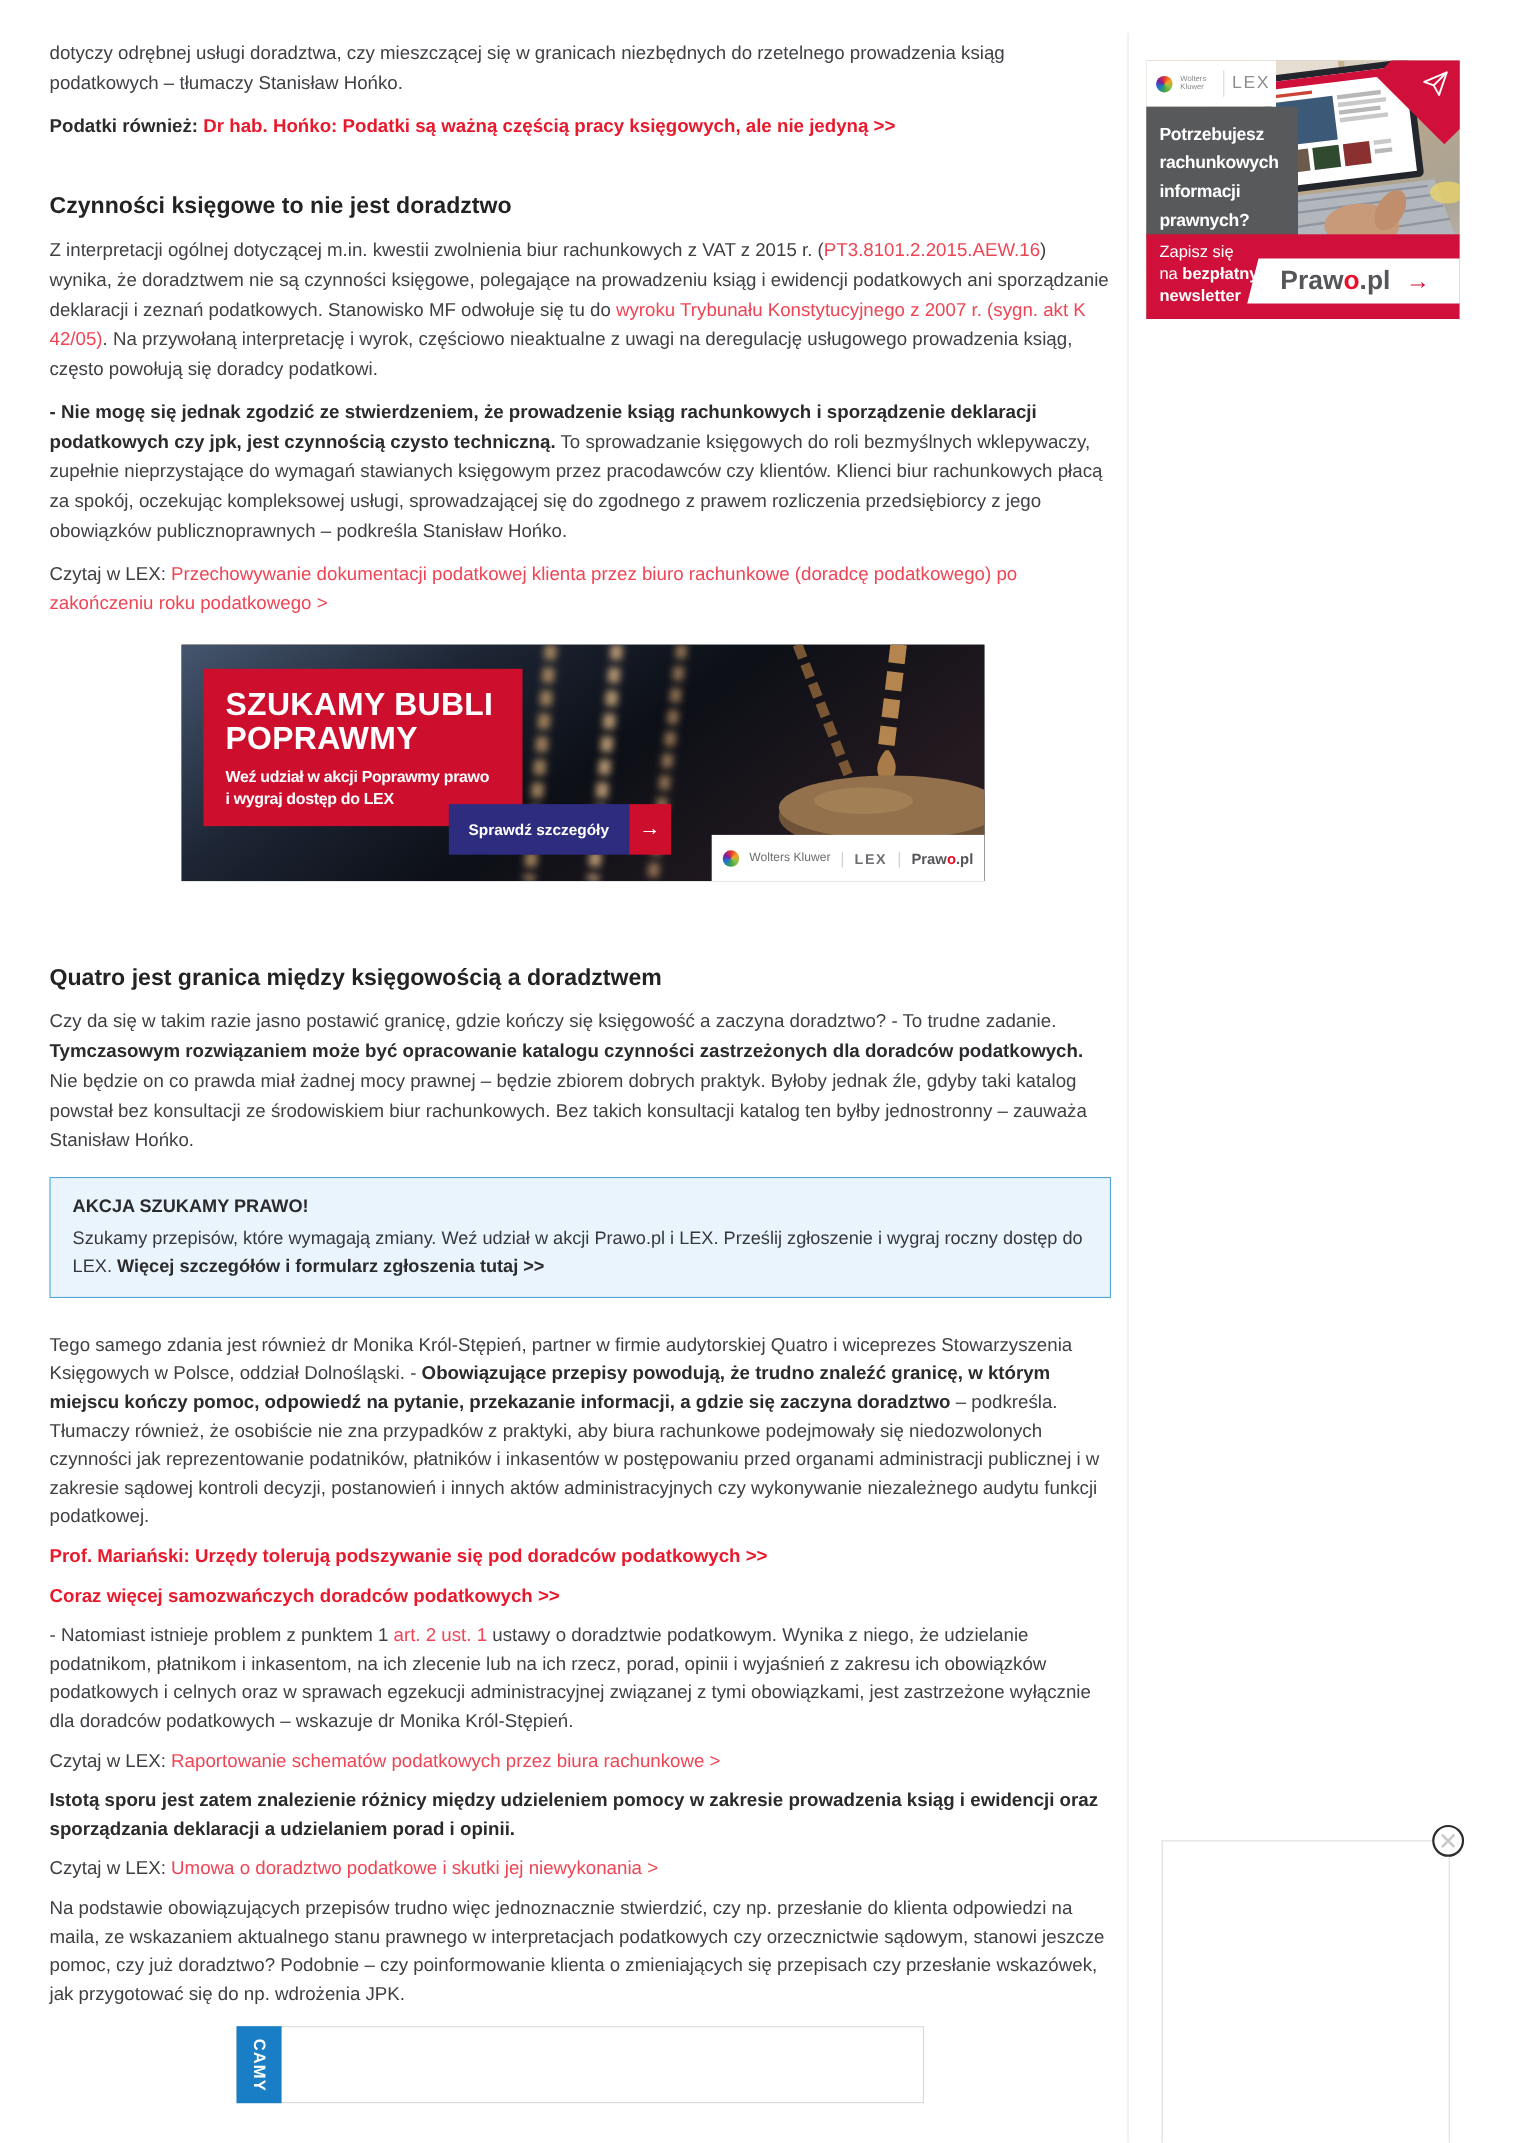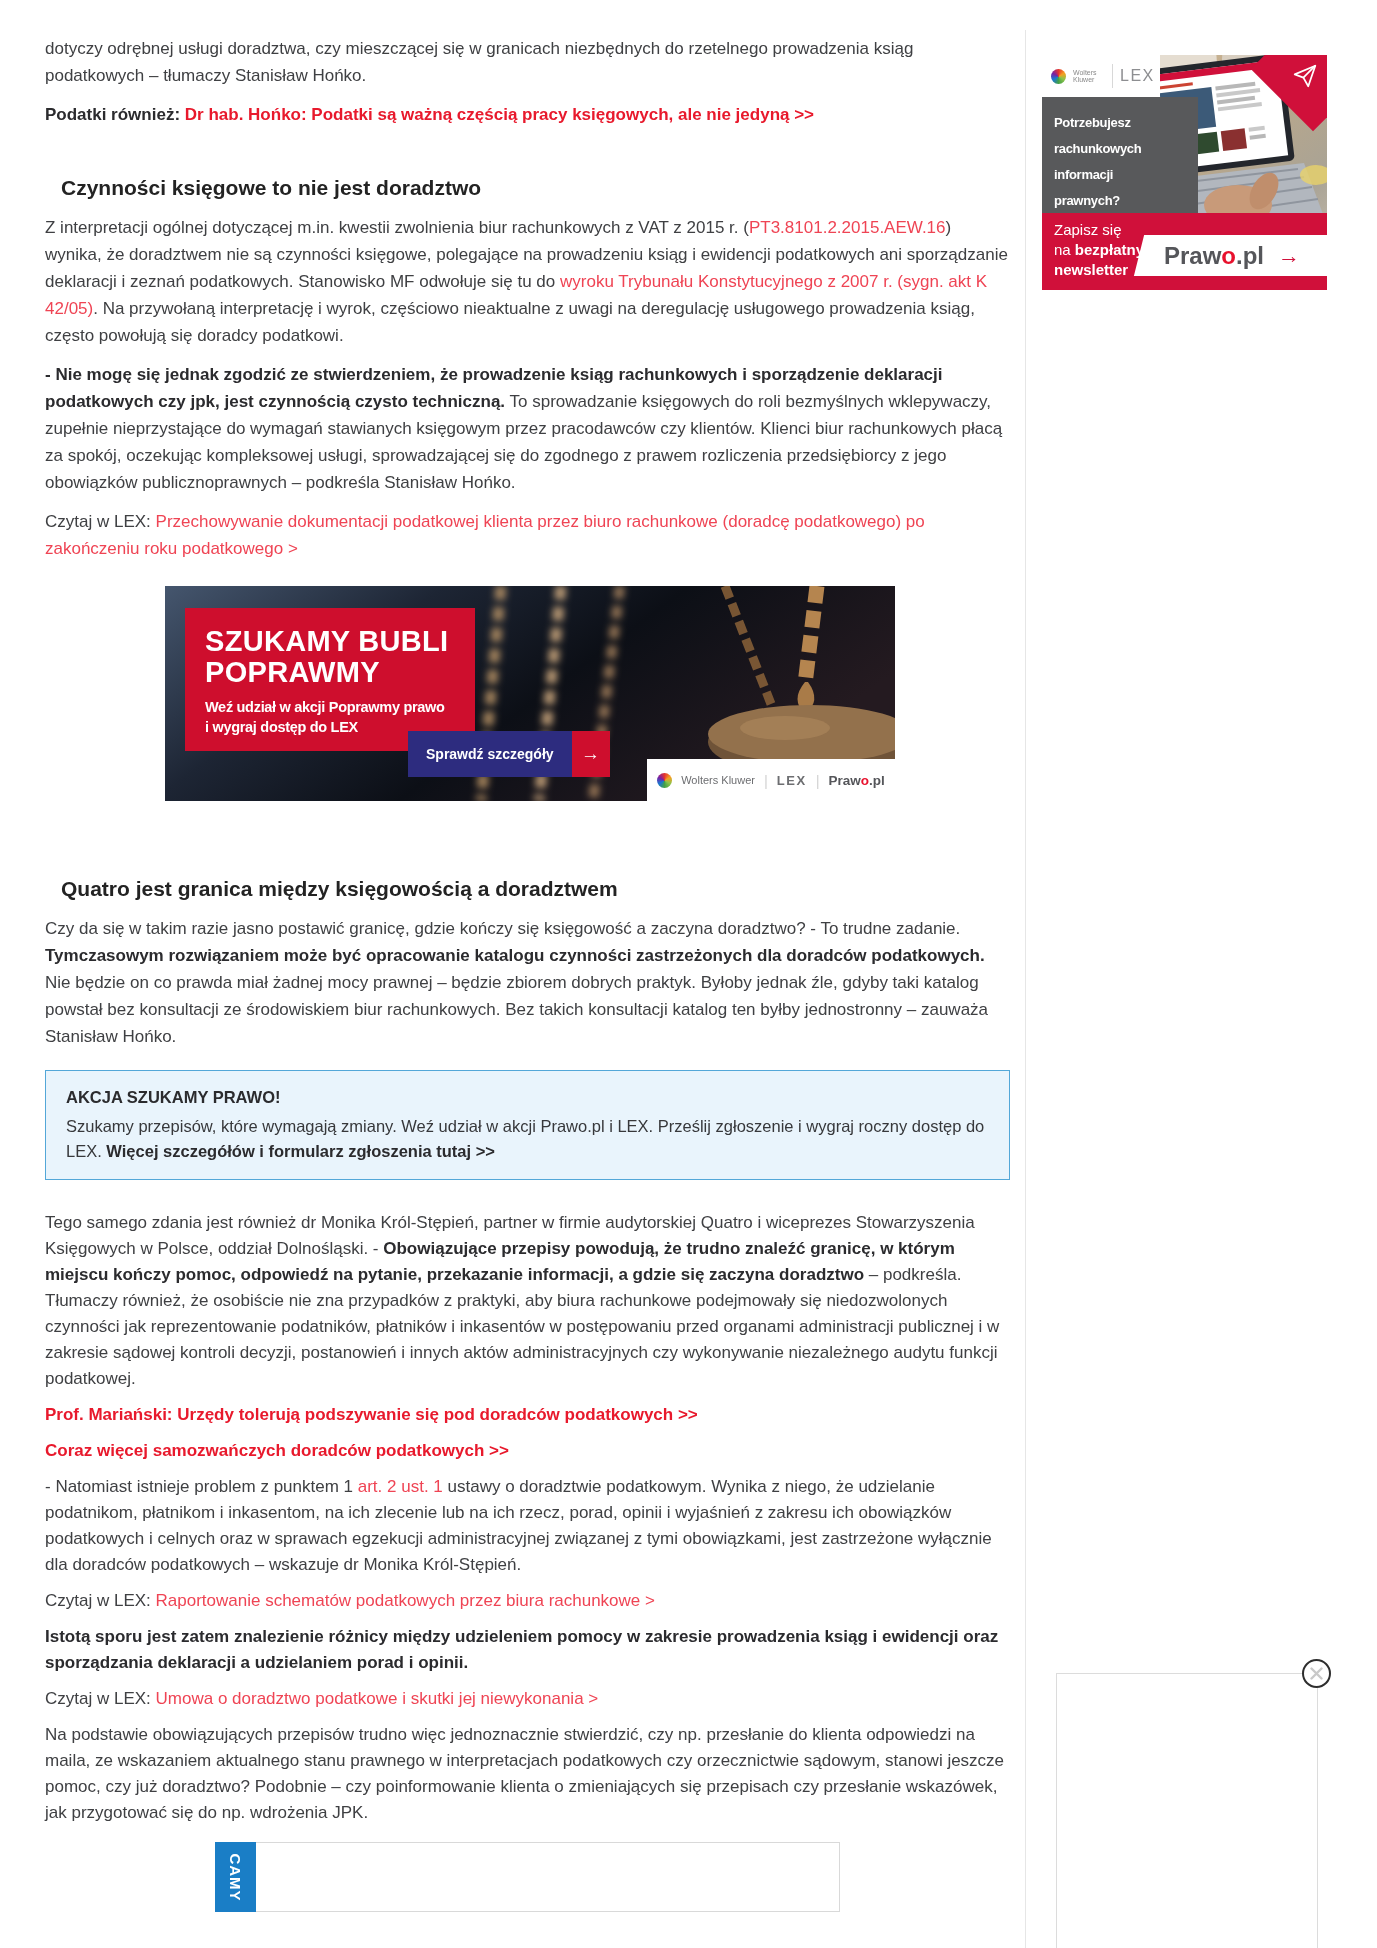--- a/index.html
+++ b/index.html
@@ -6,21 +6,21 @@
   body{
     width:1377px;height:1948px;position:relative;overflow:hidden;
     background:#ffffff;font-family:"Liberation Sans",sans-serif;
     -webkit-font-smoothing:antialiased;
   }
   *{box-sizing:border-box;}
 
   
   .main{position:absolute;left:45px;top:35px;width:965px;}
   .para{font-size:17px;line-height:27px;color:#3f4043;margin:12px 0;}
-  .h2{font-size:21px;font-weight:700;color:#232323;margin:46px 16px 6px;line-height:28px;}
+  .h2{font-size:21px;font-weight:700;color:#232323;margin:46px 0 6px;line-height:28px;}
   div[data-section] > *:first-child{margin-top:0;}
   div[data-section="after_infobox"] .para{line-height:26px;margin:10px 0;}
   .para.linkline{margin:14px 0;}
   .para.gap-top{margin-top:20px;}
   .s-n{color:inherit;}
   .s-b{font-weight:700;color:#2b2b2e;}
   .s-b2{font-weight:700;color:inherit;}
   .s-r{color:#ef4454;cursor:pointer;}
   .s-rb{color:#e8192c;font-weight:700;cursor:pointer;}
   .s-bu{font-weight:700;color:#2b2b2e;cursor:pointer;}
@@ -52,22 +52,22 @@
   .v-divider{position:absolute;left:1025px;top:30px;width:1px;height:1918px;background:#e6e6e6;}
 
   .sidebar-ad{position:absolute;left:1042px;top:55px;width:285px;height:235px;overflow:hidden;cursor:pointer;background:#c3b29c;}
   .ad-art{position:absolute;left:0;top:0;width:285px;height:235px;display:block;}
   .ad-wk{position:absolute;left:0;top:0;width:118px;height:42px;background:#fff;display:flex;align-items:center;gap:7px;padding-left:9px;}
   .ad-wk-name{font-size:7px;line-height:7px;color:#8a8a8a;width:32px;}
   .ad-wk-sep{width:1px;height:24px;background:#d8d8d8;}
   .ad-lex{font-size:16px;color:#8d8e91;letter-spacing:1.5px;}
   .ad-flag{position:absolute;right:-30px;top:-30px;width:88px;height:88px;background:#d0103a;transform:rotate(45deg);}
   .ad-plane{position:absolute;right:9px;top:8px;width:26px;height:26px;}
-  .ad-panel{position:absolute;left:0;top:42px;width:156px;height:118px;background:#58595b;color:#fff;
-    padding:13px 10px 0 12px;font-size:13px;font-weight:700;line-height:26px;letter-spacing:-.3px;}
+  .ad-panel{position:absolute;left:0;top:42px;width:138px;height:118px;background:#58595b;color:#fff;
+    padding:13px 10px 0 12px;font-size:16px;font-weight:700;line-height:26px;letter-spacing:-.3px;}
   .ad-band{position:absolute;left:0;bottom:0;width:285px;height:77px;background:#d0103a;color:#fff;}
   .ad-band-text{position:absolute;left:12px;top:7px;font-size:15px;line-height:20px;}
   .ad-white{position:absolute;right:-16px;bottom:14px;width:204px;height:41px;background:#fff;transform:skewX(-14deg);}
   .ad-white-inner{transform:skewX(14deg);height:100%;display:flex;align-items:center;justify-content:center;gap:14px;padding-right:18px;}
   .ad-prawo{font-size:24px;font-weight:700;color:#55565a;}
   .ad-prawo .o-red{color:#e8112d;}
   .ad-arrow{color:#d0103a;font-size:22px;font-weight:700;}
 
   
   .bottom-promo{position:absolute;left:215px;top:1842px;width:625px;height:70px;background:#fff;border:1px solid #d9d9d9;}

